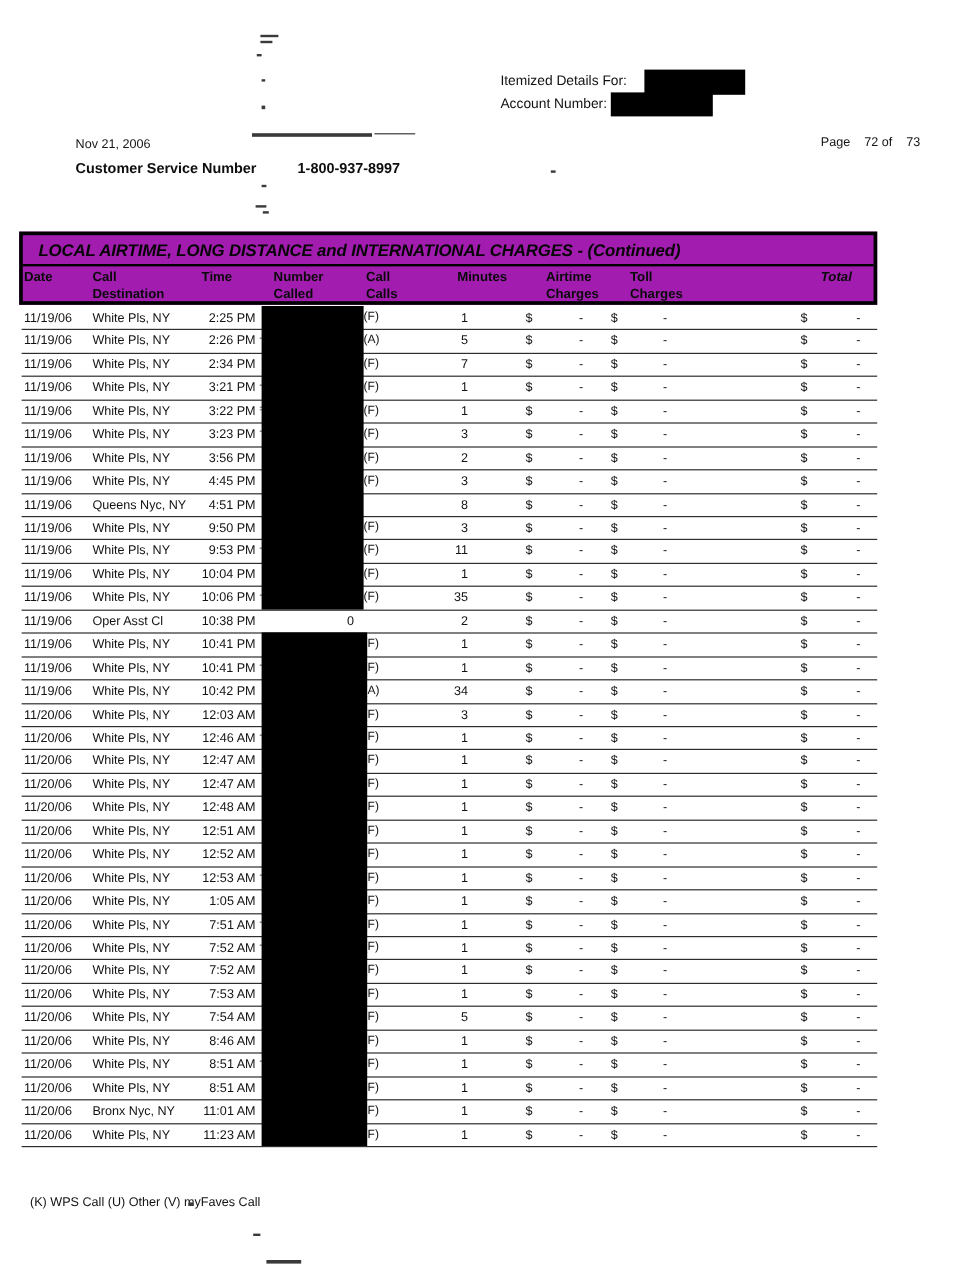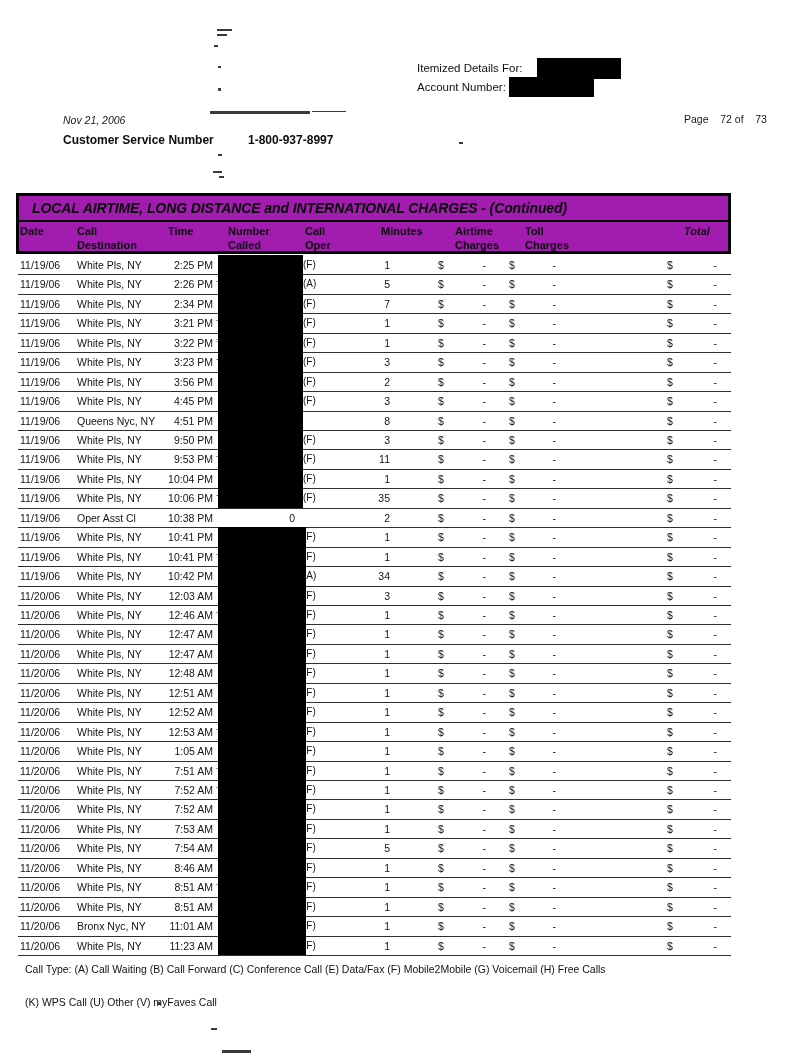--- a/index.html
+++ b/index.html
@@ -56,21 +56,21 @@
 
 <div class="page">
 
   <div class="abs lbl" style="left:417px;top:62px;">Itemized Details For:</div>
   <div class="abs redact" style="left:537px;top:58px;width:84px;height:21px;"></div>
   <div class="abs lbl" style="left:417px;top:81px;">Account Number:</div>
   <div class="abs redact" style="left:509px;top:77px;width:85px;height:20px;"></div>
 
   <div class="abs csn" style="left:63px;top:96px;">Customer Service Number</div>
   <div class="abs csn" style="left:248px;top:96px;">1-800-937-8997</div>
-  <div class="abs small" style="left:63px;top:114px;font-style:italic;">Nov 21, 2006</div>
+  <div class="abs small" style="left:63px;top:114px;">Nov 21, 2006</div>
   <div class="abs pageinfo" style="left:684px;top:113px;text-align:right;">Page    72 of    73</div>
 
   <div class="abs tbox">
     <div class="ttl">LOCAL AIRTIME, LONG DISTANCE and INTERNATIONAL CHARGES  - (Continued)</div>
     <div id="colheads">
         <div class="colhead" style="left: 1px;">
           <div>Date</div>
           <div></div>
         </div>
         <div class="colhead" style="left: 58px;">
@@ -80,21 +80,21 @@
         <div class="colhead" style="left: 149px;">
           <div>Time</div>
           <div></div>
         </div>
         <div class="colhead" style="left: 209px;">
           <div>Number</div>
           <div>Called</div>
         </div>
         <div class="colhead" style="left: 286px;">
           <div>Call</div>
-          <div>Oper</div>
+          <div>Calls</div>
         </div>
         <div class="colhead" style="left: 362px;">
           <div>Minutes</div>
           <div></div>
         </div>
         <div class="colhead" style="left: 436px;">
           <div>Airtime</div>
           <div>Charges</div>
         </div>
         <div class="colhead" style="left: 506px;">
@@ -900,21 +900,20 @@
           <b>-</b>
         </span>
   </div>
 </div>
 
   <div id="redactions">
       <div class="abs" style="left: 218px; top: 255px; width: 85px; height: 253px; background: rgb(0, 0, 0);"></div>
       <div class="abs" style="left: 218px; top: 527px; width: 88px; height: 428px; background: rgb(0, 0, 0);"></div>
     </div>
 
-  <div class="abs footnote" style="left:25px;top:963px;">Call Type: (A) Call Waiting (B) Call Forward (C) Conference Call (E) Data/Fax (F) Mobile2Mobile (G) Voicemail (H) Free Calls</div>
   <div class="abs footnote" style="left:25px;top:996px;">(K) WPS Call (U) Other (V) myFaves Call</div>
 
   <div id="artifacts">
       <div class="artifact" style="left: 217px; top: 29px; width: 15px; height: 2px;"></div>
       <div class="artifact" style="left: 217px; top: 34px; width: 10px; height: 2px;"></div>
       <div class="artifact" style="left: 214px; top: 45px; width: 4px; height: 2px;"></div>
       <div class="artifact" style="left: 218px; top: 66px; width: 3px; height: 2px;"></div>
       <div class="artifact" style="left: 218px; top: 88px; width: 3px; height: 3px;"></div>
       <div class="artifact" style="left: 210px; top: 111px; width: 100px; height: 2.5px;"></div>
       <div class="artifact" style="left: 312px; top: 111px; width: 34px; height: 1.2px;"></div>

